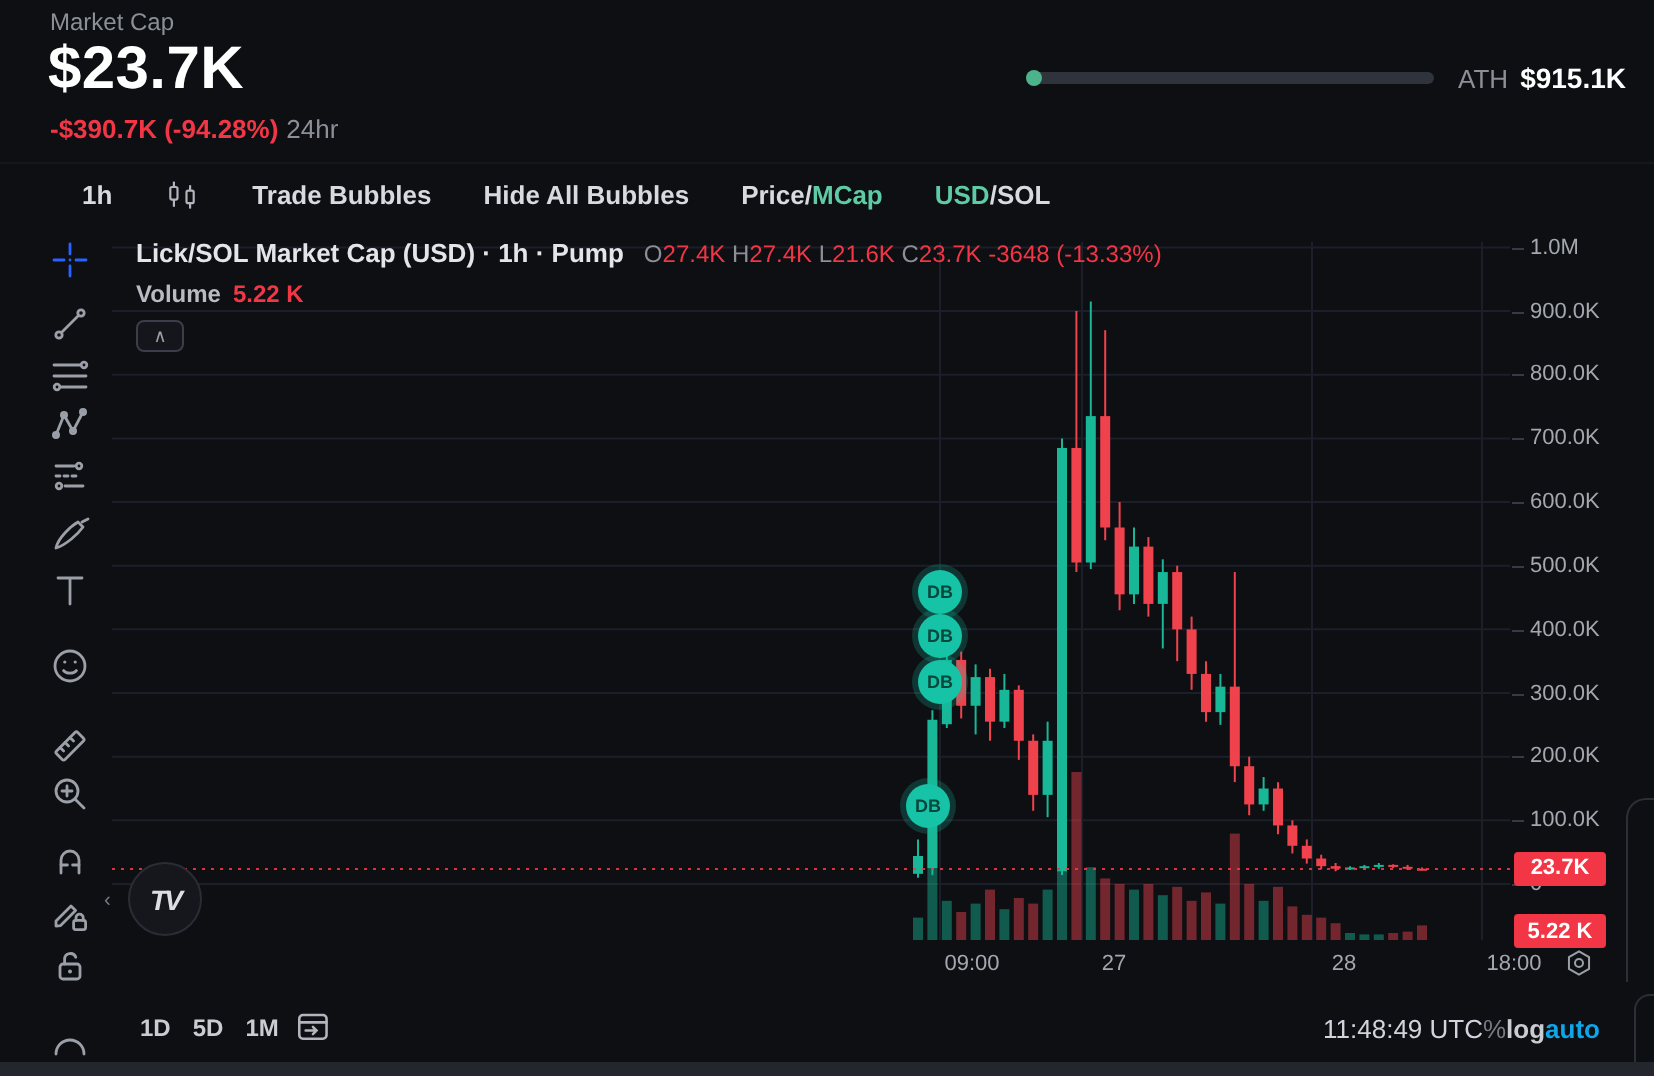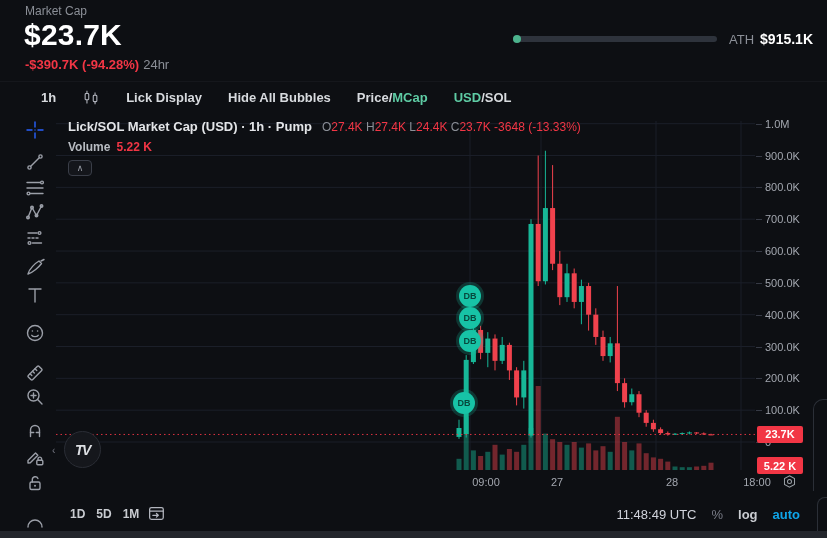--- a/index.html
+++ b/index.html
@@ -54,21 +54,21 @@
   .axis-gear svg { stroke:#9aa0a6; fill:none; stroke-width:1.3; }
   
   .taxis { position:absolute; left:16px; top:470px; width:755px; height:28px; cursor:ew-resize; }
   .ttick { position:absolute; top:6px; font-size:11px; color:#a3a7af; transform:translateX(-50%); }
   
   .bbar { position:absolute; left:0; top:499px; width:827px; height:30px; display:flex; align-items:center; }
   .ranges { position:absolute; left:70px; display:flex; gap:11px; }
   .range-btn { font-size:12px; font-weight:700; color:#c9ccd1; cursor:pointer; }
   .goto-date { position:absolute; left:146px; top:4px; cursor:pointer; }
   .goto-date svg { stroke:#b2b5be; fill:none; stroke-width:1.4; stroke-linecap:round; }
-  .bbar-right { position:absolute; right:27px; display:flex; align-items:flex-end; gap:15px; }
+  .bbar-right { position:absolute; right:27px; display:flex; align-items:flex-end; }
   .clock { font-size:13px; color:#d1d4dc; cursor:pointer; }
   .pct { font-size:13px; color:#787b86; cursor:pointer; }
   .log { font-size:13px; font-weight:600; color:#c9ccd1; cursor:pointer; }
   .auto { font-size:13px; font-weight:600; color:#0ea5e9; cursor:pointer; }
   
   .footer-strip { position:absolute; left:0; bottom:0; width:827px; height:7px; background:#23262c; }
   .edge1 { position:absolute; left:813px; top:399px; width:14px; height:92px; border-left:1px solid #2b2f37; border-top:1px solid #2b2f37; border-top-left-radius:10px; }
   .edge2 { position:absolute; left:817px; top:497px; width:10px; height:34px; border-left:1px solid #2b2f37; border-top:1px solid #2b2f37; border-top-left-radius:8px; }
 </style>
 </head>
@@ -96,21 +96,21 @@
     <span class="item icon-btn">
       <svg width="18" height="18" viewBox="0 0 20 18" fill="none" stroke="#b2b5be" stroke-width="1.2">
         <rect x="3.5" y="4" width="4" height="7" rx="1"></rect>
           <line x1="5.5" y1="1" x2="5.5" y2="4"></line>
           <line x1="5.5" y1="11" x2="5.5" y2="15"></line>
         <rect x="12.5" y="6" width="4" height="7" rx="1"></rect>
           <line x1="14.5" y1="3" x2="14.5" y2="6"></line>
           <line x1="14.5" y1="13" x2="14.5" y2="16"></line>
       </svg>
     </span>
-    <span class="item">Lick Display</span>
+    <span class="item">Trade Bubbles</span>
     <span class="item">Hide All Bubbles</span>
     <span class="item"><span>Price/</span><span class="mint">MCap</span></span>
     <span class="item"><span class="mint">USD</span><span>/SOL</span></span>
   </div>
 
   <svg id="plot-svg" viewBox="0 0 827 414">
       <line x1="56" y1="10.699999999999989" x2="755" y2="10.699999999999989" stroke="#1b1f29" stroke-width="1"></line>
       <line x1="56" y1="42.52999999999997" x2="755" y2="42.52999999999997" stroke="#1b1f29" stroke-width="1"></line>
       <line x1="56" y1="74.35999999999999" x2="755" y2="74.35999999999999" stroke="#1b1f29" stroke-width="1"></line>
       <line x1="56" y1="106.18999999999997" x2="755" y2="106.18999999999997" stroke="#1b1f29" stroke-width="1"></line>
@@ -403,21 +403,21 @@
     <div class="tool" style="top:506px">
       <svg width="22" height="22" viewBox="0 0 22 22">
           <path d="M4 21a7 7 0 0 1 14 0"></path>
         </svg>
     </div>
     <div class="tools-collapse">‹</div>
   </div>
 
   <div class="legend">
     <div class="legend-row1">
-      <span>Lick/SOL Market Cap (USD) · 1h · Pump</span><span class="ohlc"><span class="k">O</span><span class="v">27.4K</span> <span class="k">H</span><span class="v">27.4K</span> <span class="k">L</span><span class="v">24.4K</span> <span class="k">C</span><span class="v">23.7K</span> <span class="v">-3648 (-13.33%)</span></span>
+      <span>Lick/SOL Market Cap (USD) · 1h · Pump</span><span class="ohlc"><span class="k">O</span><span class="v">27.4K</span> <span class="k">H</span><span class="v">27.4K</span> <span class="k">L</span><span class="v">21.6K</span> <span class="k">C</span><span class="v">23.7K</span> <span class="v">-3648 (-13.33%)</span></span>
     </div>
     <div class="legend-row2">
       <span>Volume</span><span class="v">5.22 K</span>
     </div>
     <div class="legend-collapse">∧</div>
   </div>
 
   <div id="badge-layer">
       <div class="db-badge" style="left: 459px; top: 285px;">DB</div>
       <div class="db-badge" style="left: 459px; top: 307px;">DB</div>

